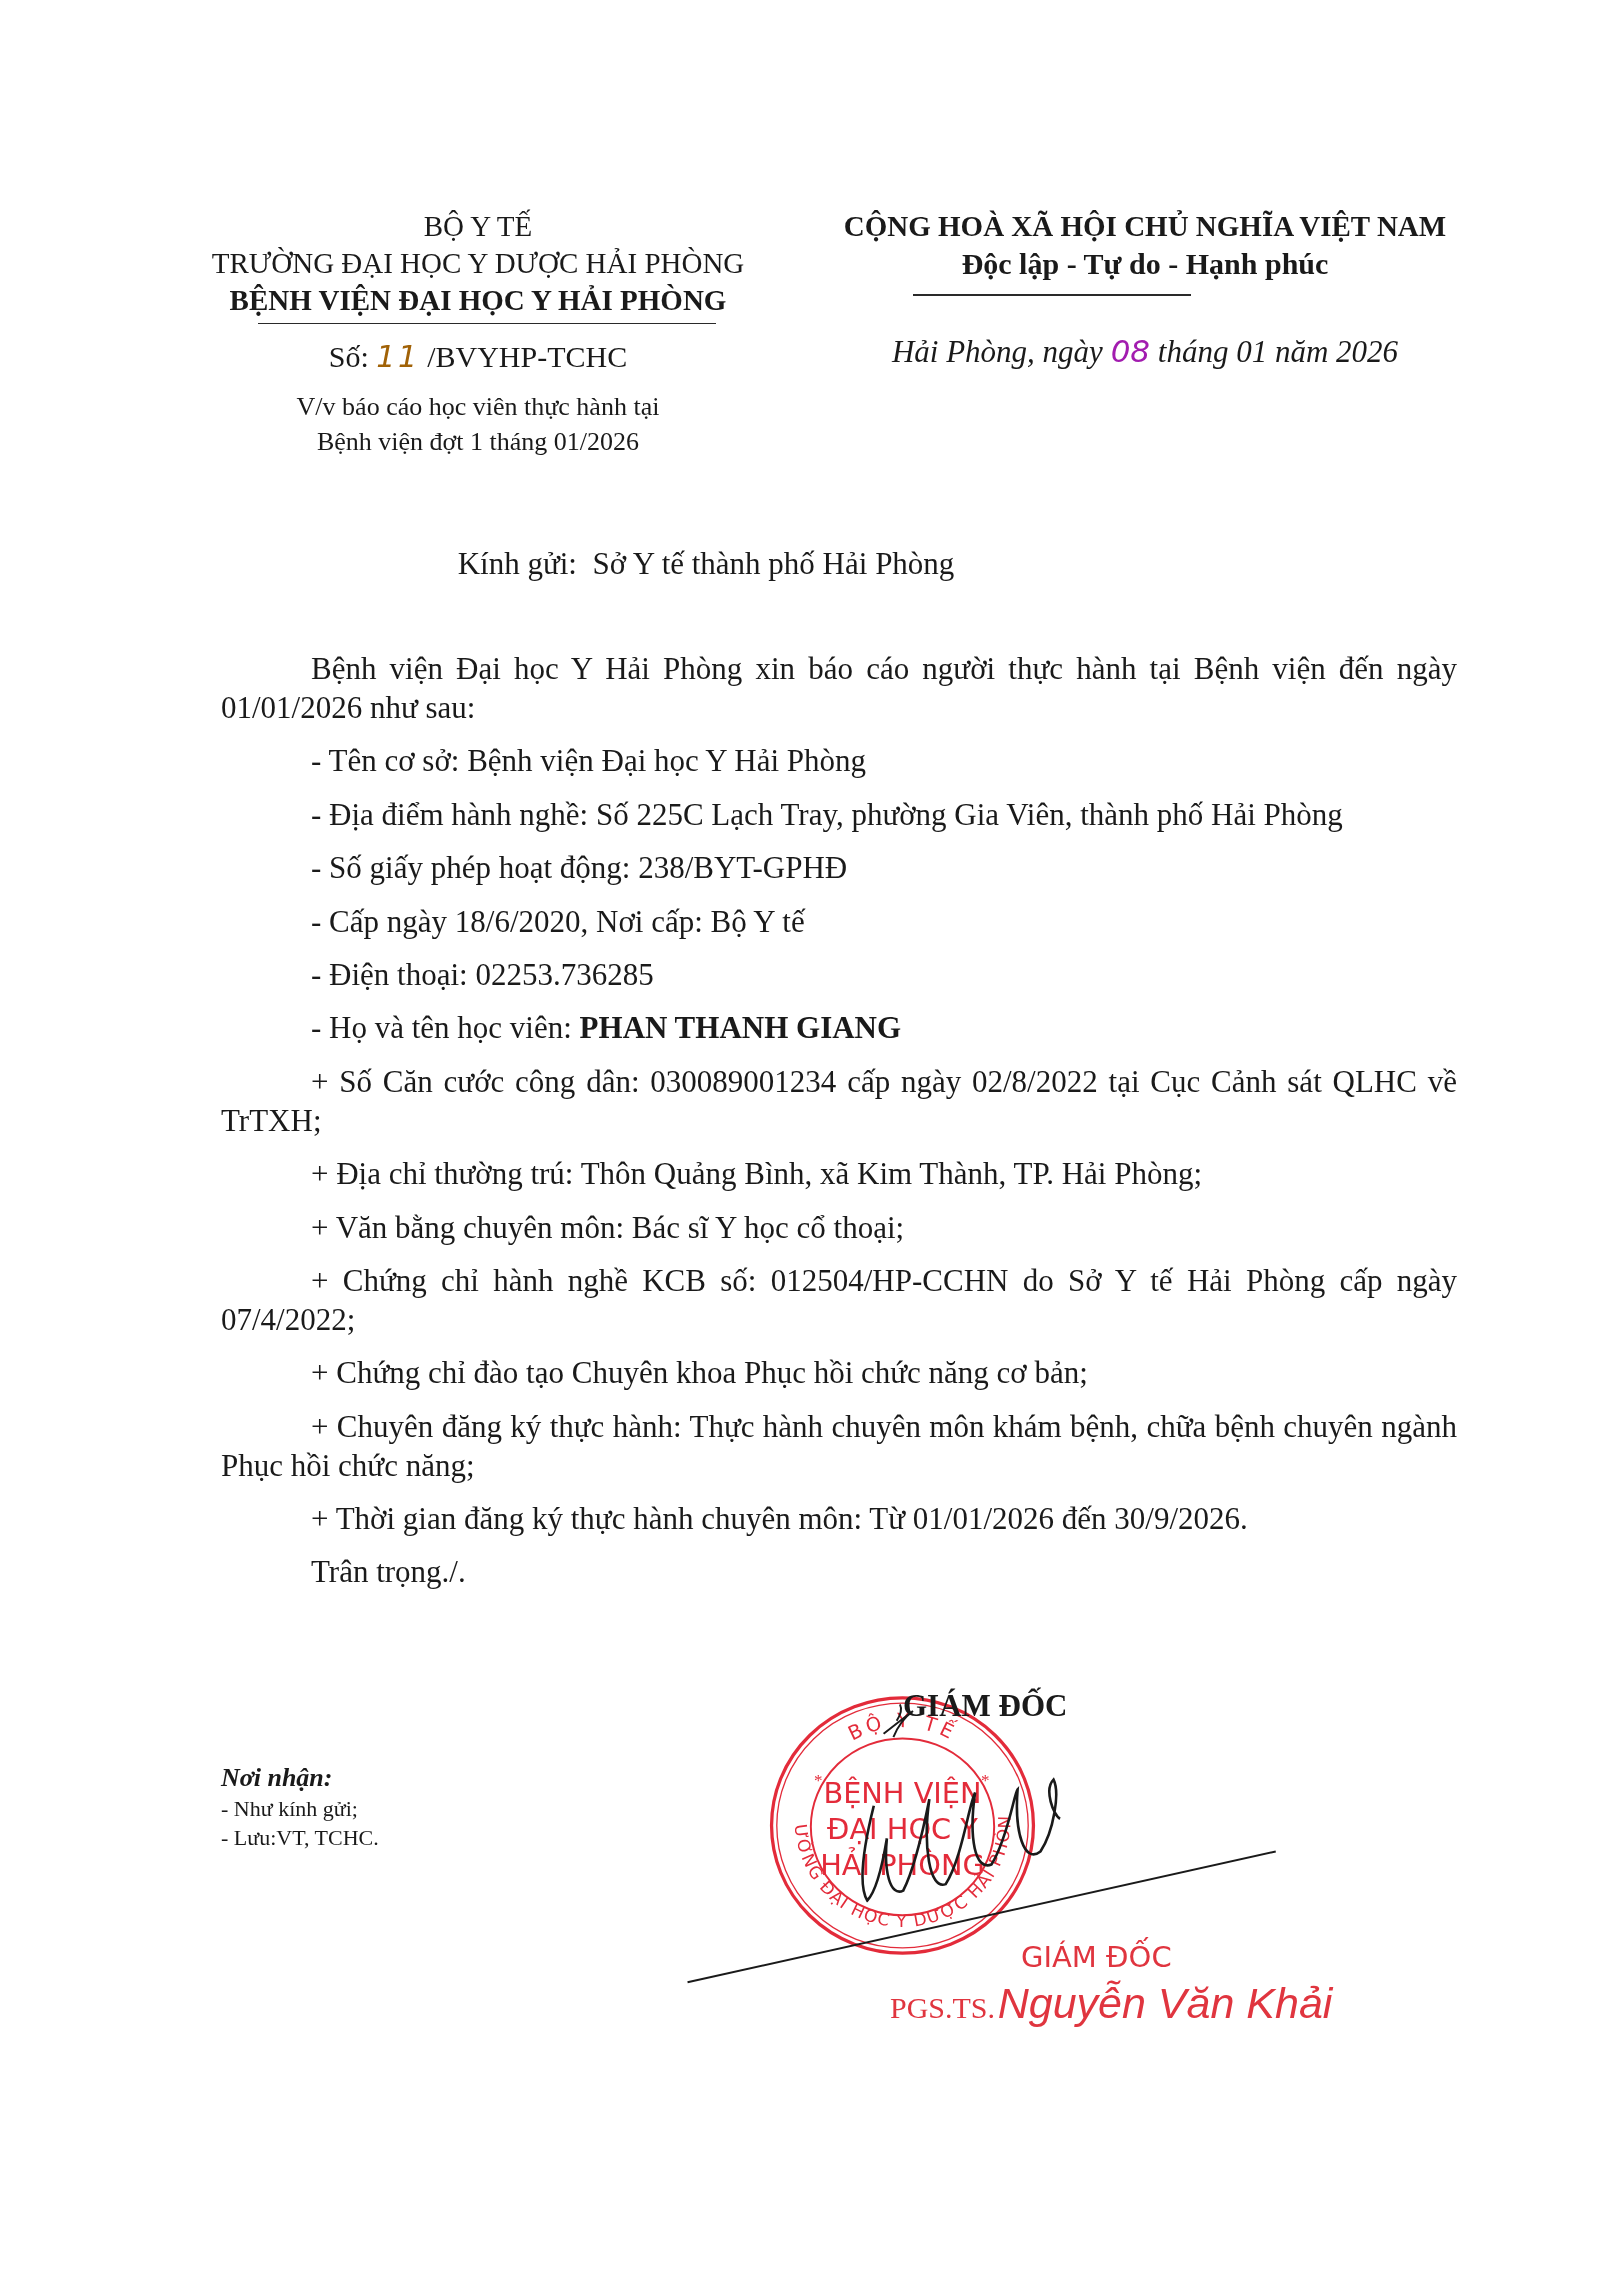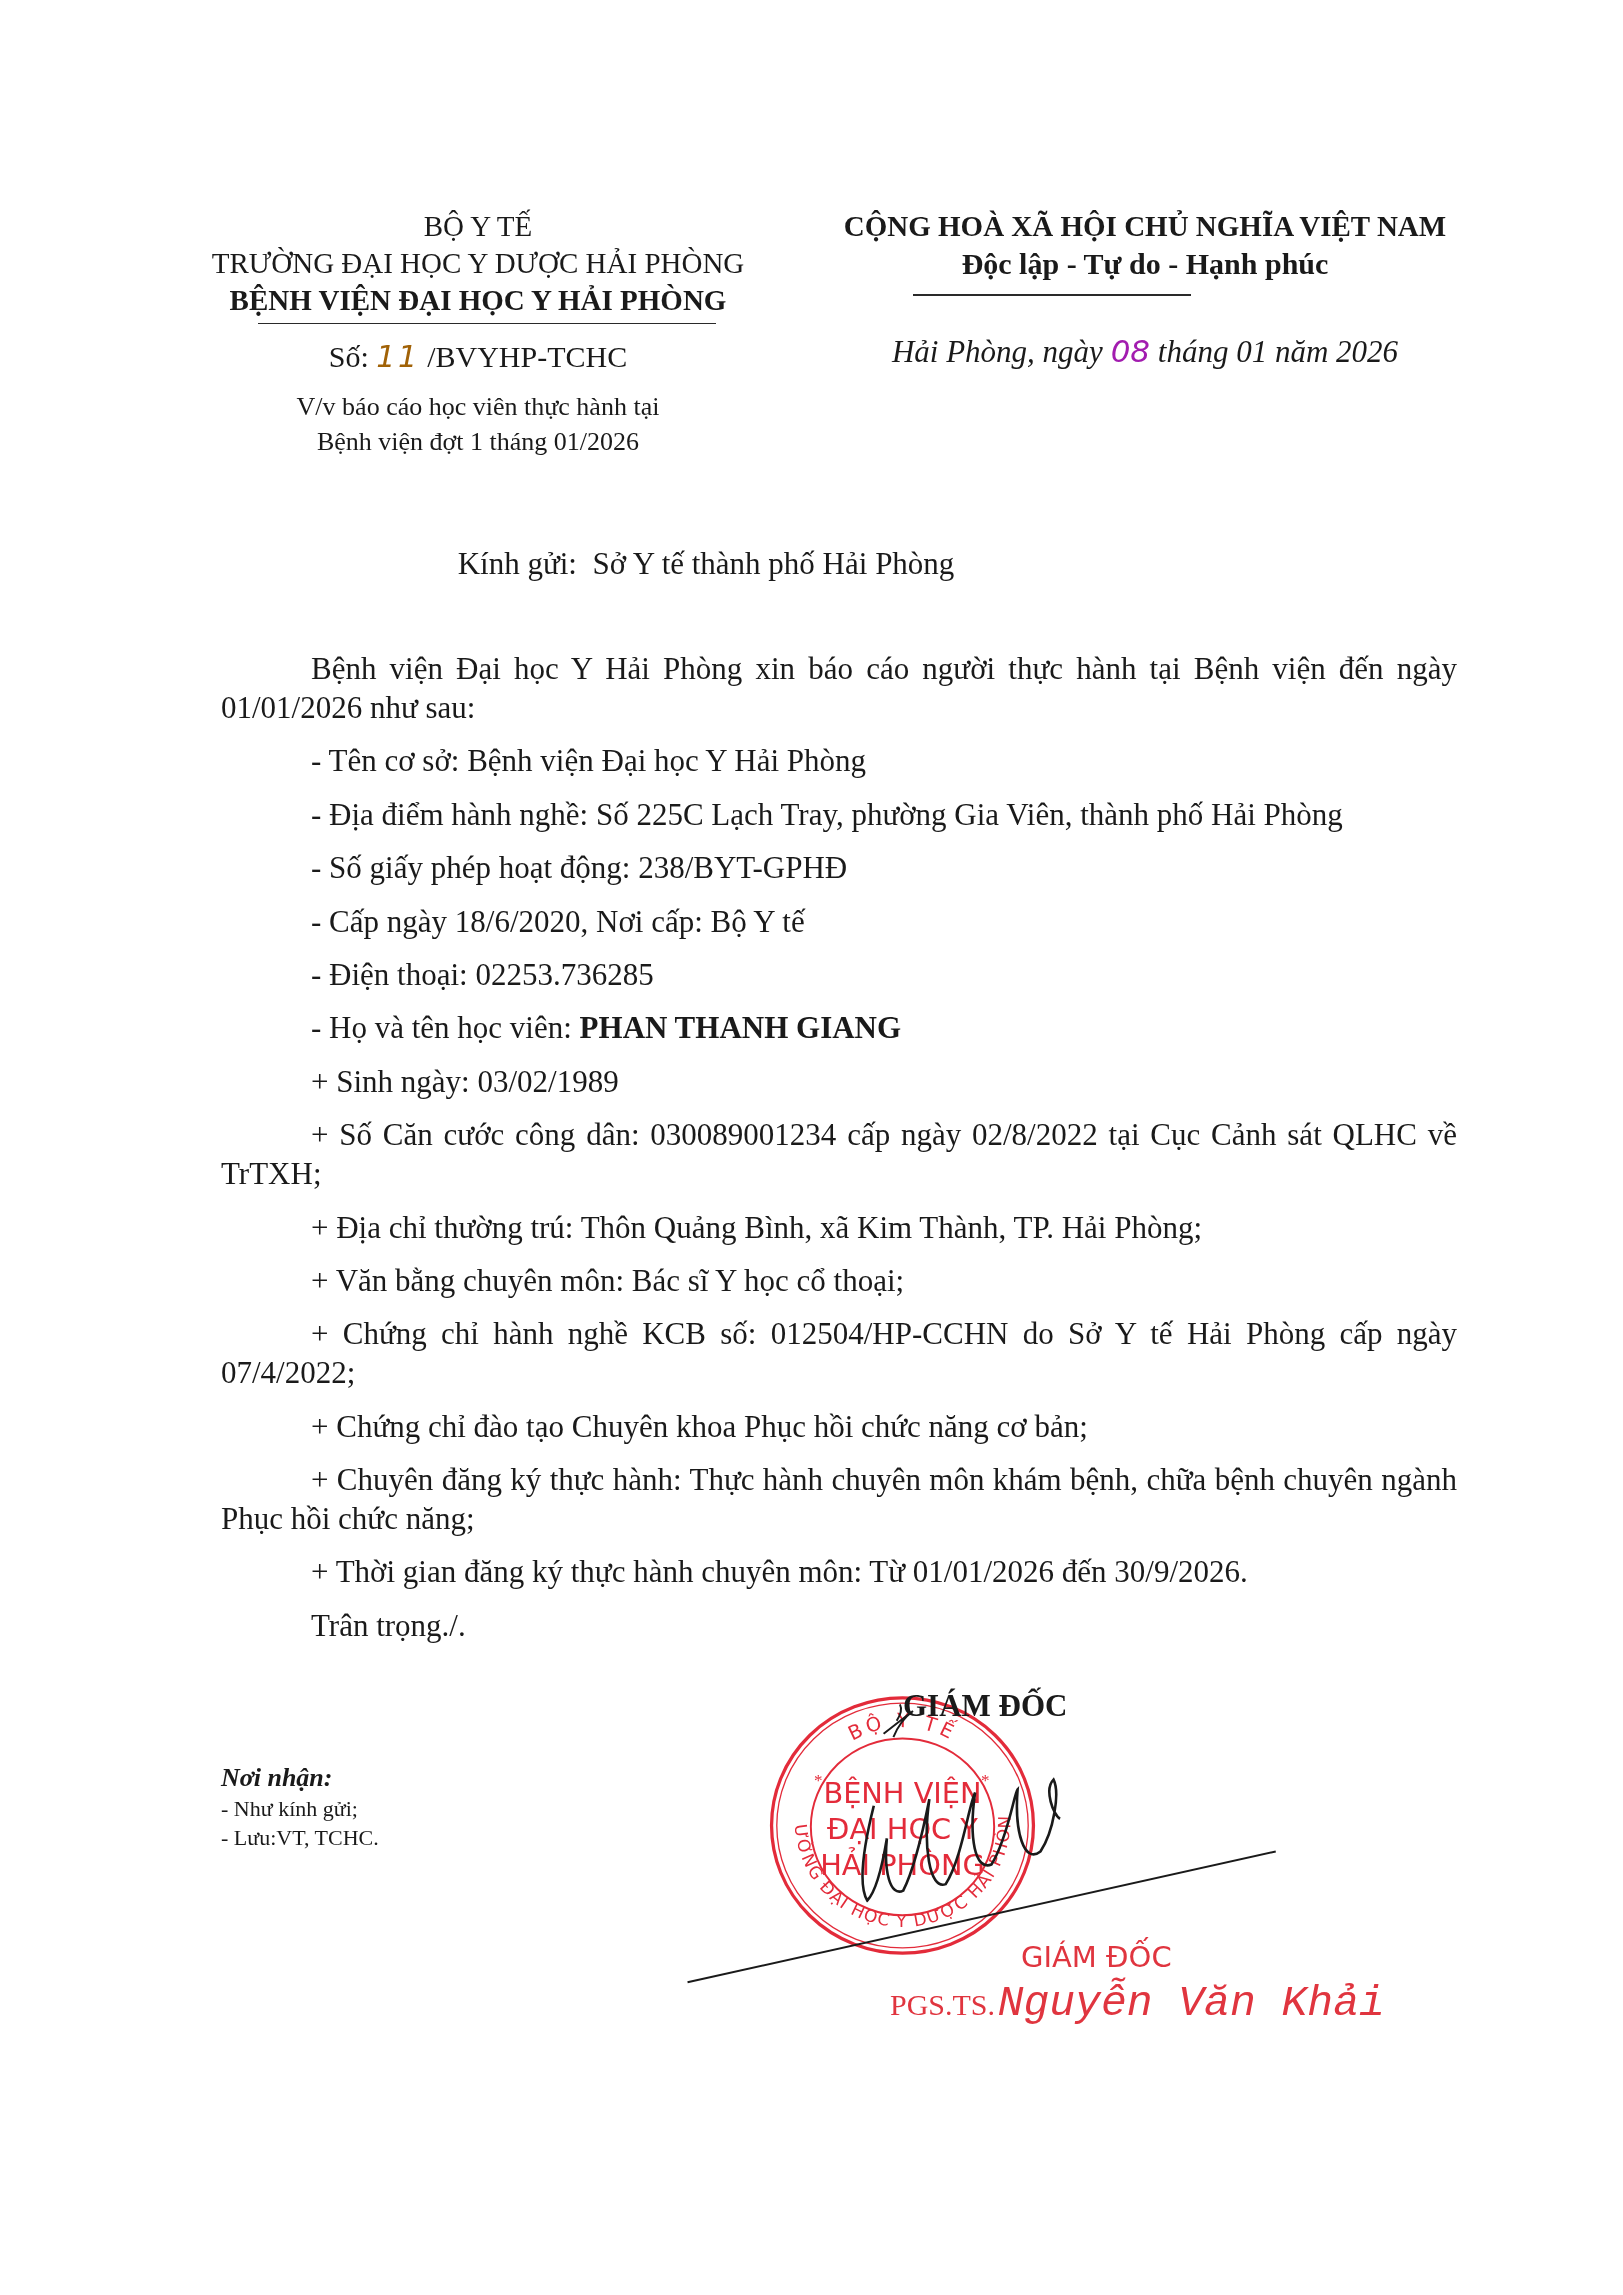--- a/index.html
+++ b/index.html
@@ -26,21 +26,21 @@
     .item { padding-left: 90px; margin: 0 0 14.4px 0; }
     .cont { text-indent: 90px; margin: 0 0 14.4px 0; text-align: justify; text-align-last: left; }
     .noi-nhan { left: 221px; top: 1761px; }
     .noi-title { font-style: italic; font-weight: bold; font-size: 26px; line-height: 33px; }
     .noi-item { font-size: 22px; line-height: 29px; }
     .sign-title { left: 903px; top: 1686px; font-size: 31px; font-weight: bold; line-height: 39px; }
     .stamp { left: 765px; top: 1688px; width: 275px; height: 275px; }
     .red-title { left: 1021px; top: 1940px; font-family: "DejaVu Sans", sans-serif; font-size: 29px; color: #e0353f; }
     .red-name { left: 890px; top: 1979px; color: #e0353f; white-space: nowrap; }
     .red-name .pgs { font-family: "Liberation Serif", serif; font-size: 30px; }
-    .red-name .nm { font-family: Liberation Mono, monospace; font-style: italic; font-size: 43px; }
+    .red-name .nm { font-family: Liberation Sans, sans-serif; font-style: italic; font-size: 43px; }
   </style>
 </head>
 <body>
 
 <div class="abs hdr-left center">
   <div class="hdr-line">BỘ Y TẾ</div>
   <div class="hdr-line">TRƯỜNG ĐẠI HỌC Y DƯỢC HẢI PHÒNG</div>
   <div class="hdr-line bold">BỆNH VIỆN ĐẠI HỌC Y HẢI PHÒNG</div>
 </div>
 <div class="uline" style="left:258px; top:323px; width:458px; height:1.3px;"></div>
@@ -75,21 +75,20 @@
 <div class="abs body-text" style="top:649px;">
   <p class="p cont">Bệnh viện Đại học Y Hải Phòng xin báo cáo người thực hành tại Bệnh viện đến ngày 01/01/2026 như sau:</p>
   <p class="item">- Tên cơ sở: Bệnh viện Đại học Y Hải Phòng</p>
   <p class="item">- Địa điểm hành nghề: Số 225C Lạch Tray, phường Gia Viên, thành phố Hải Phòng</p>
   <p class="item">- Số giấy phép hoạt động: 238/BYT-GPHĐ</p>
   <p class="item">- Cấp ngày 18/6/2020,  Nơi cấp: Bộ Y tế</p>
   <p class="item">- Điện thoại: 02253.736285</p>
   <p class="item">
     <span>- Họ và tên học viên: </span><span class="bold">PHAN THANH GIANG</span>
   </p>
-  <p class="item">+ Sinh ngày: 03/02/1989</p>
   <p class="cont">+ Số Căn cước công dân: 030089001234 cấp ngày 02/8/2022 tại Cục Cảnh sát QLHC về TrTXH;</p>
   <p class="item">+ Địa chỉ thường trú: Thôn Quảng Bình, xã Kim Thành, TP. Hải Phòng;</p>
   <p class="item">+ Văn bằng chuyên môn: Bác sĩ Y học cổ thoại;</p>
   <p class="cont">+ Chứng chỉ hành nghề KCB số: 012504/HP-CCHN do Sở Y tế Hải Phòng cấp ngày 07/4/2022;</p>
   <p class="item">+ Chứng chỉ đào tạo Chuyên khoa Phục hồi chức năng cơ bản;</p>
   <p class="cont">+ Chuyên đăng ký thực hành: Thực hành chuyên môn khám bệnh, chữa bệnh chuyên ngành Phục hồi chức năng;</p>
   <p class="item">+ Thời gian đăng ký thực hành chuyên môn: Từ 01/01/2026 đến 30/9/2026.</p>
   <p class="item">Trân trọng./.</p>
 </div>
 

